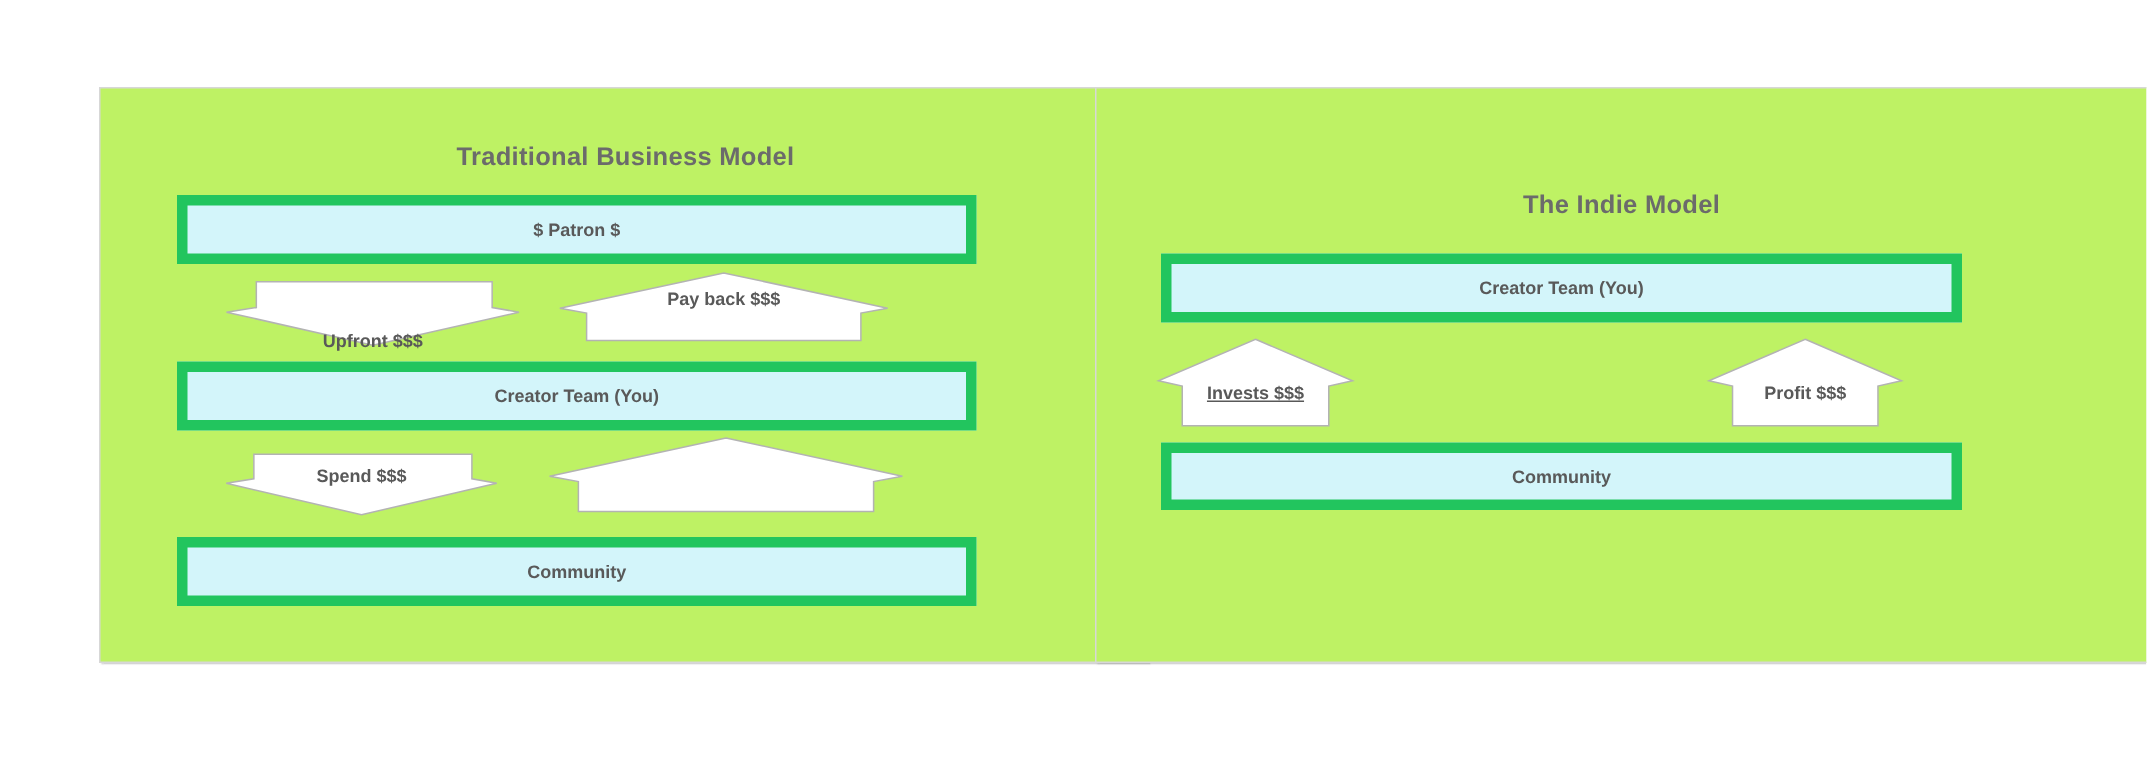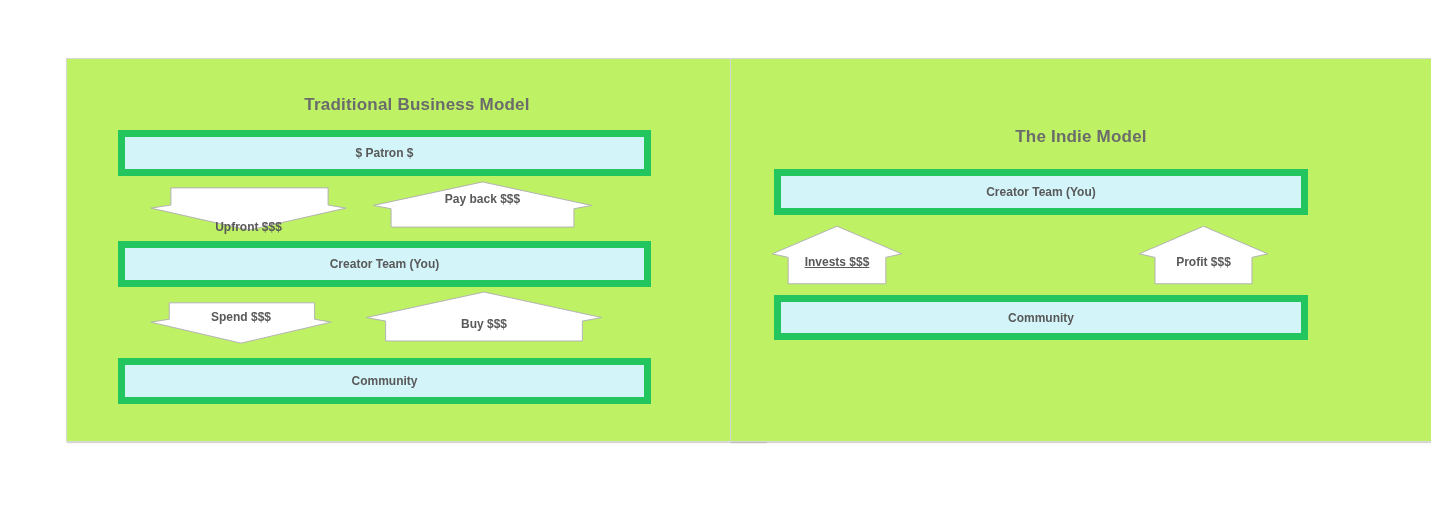--- a/index.html
+++ b/index.html
@@ -101,21 +101,20 @@
       <svg viewBox="0 0 100 100" preserveAspectRatio="none">
         <polygon points="11,2 90,2 90,41 99,48 50,98 1,48 11,41" fill="#ffffff" stroke="#b3b3b3" stroke-width="1" vector-effect="non-scaling-stroke"></polygon>
       </svg>
       <span class="arrow-label" style="top:8px;">Spend $$$</span>
     </div>
 
     <div class="arrow" style="left:297px; top:232px; width:240px; height:51px;">
       <svg viewBox="0 0 100 100" preserveAspectRatio="none">
         <polygon points="50,2 99,52 91,59 91,98 9,98 9,59 1,52" fill="#ffffff" stroke="#b3b3b3" stroke-width="1" vector-effect="non-scaling-stroke"></polygon>
       </svg>
-      <span class="arrow-label" style="bottom:11px;">Buy $$$</span>
     </div>
 
     <div class="box" style="left:51px; top:299px; width:533px; height:46px;">
       <span class="box-label">Community</span>
     </div>
   </section>
 
   <section class="panel panel-right">
     <h2 class="panel-title">The Indie Model</h2>
 

